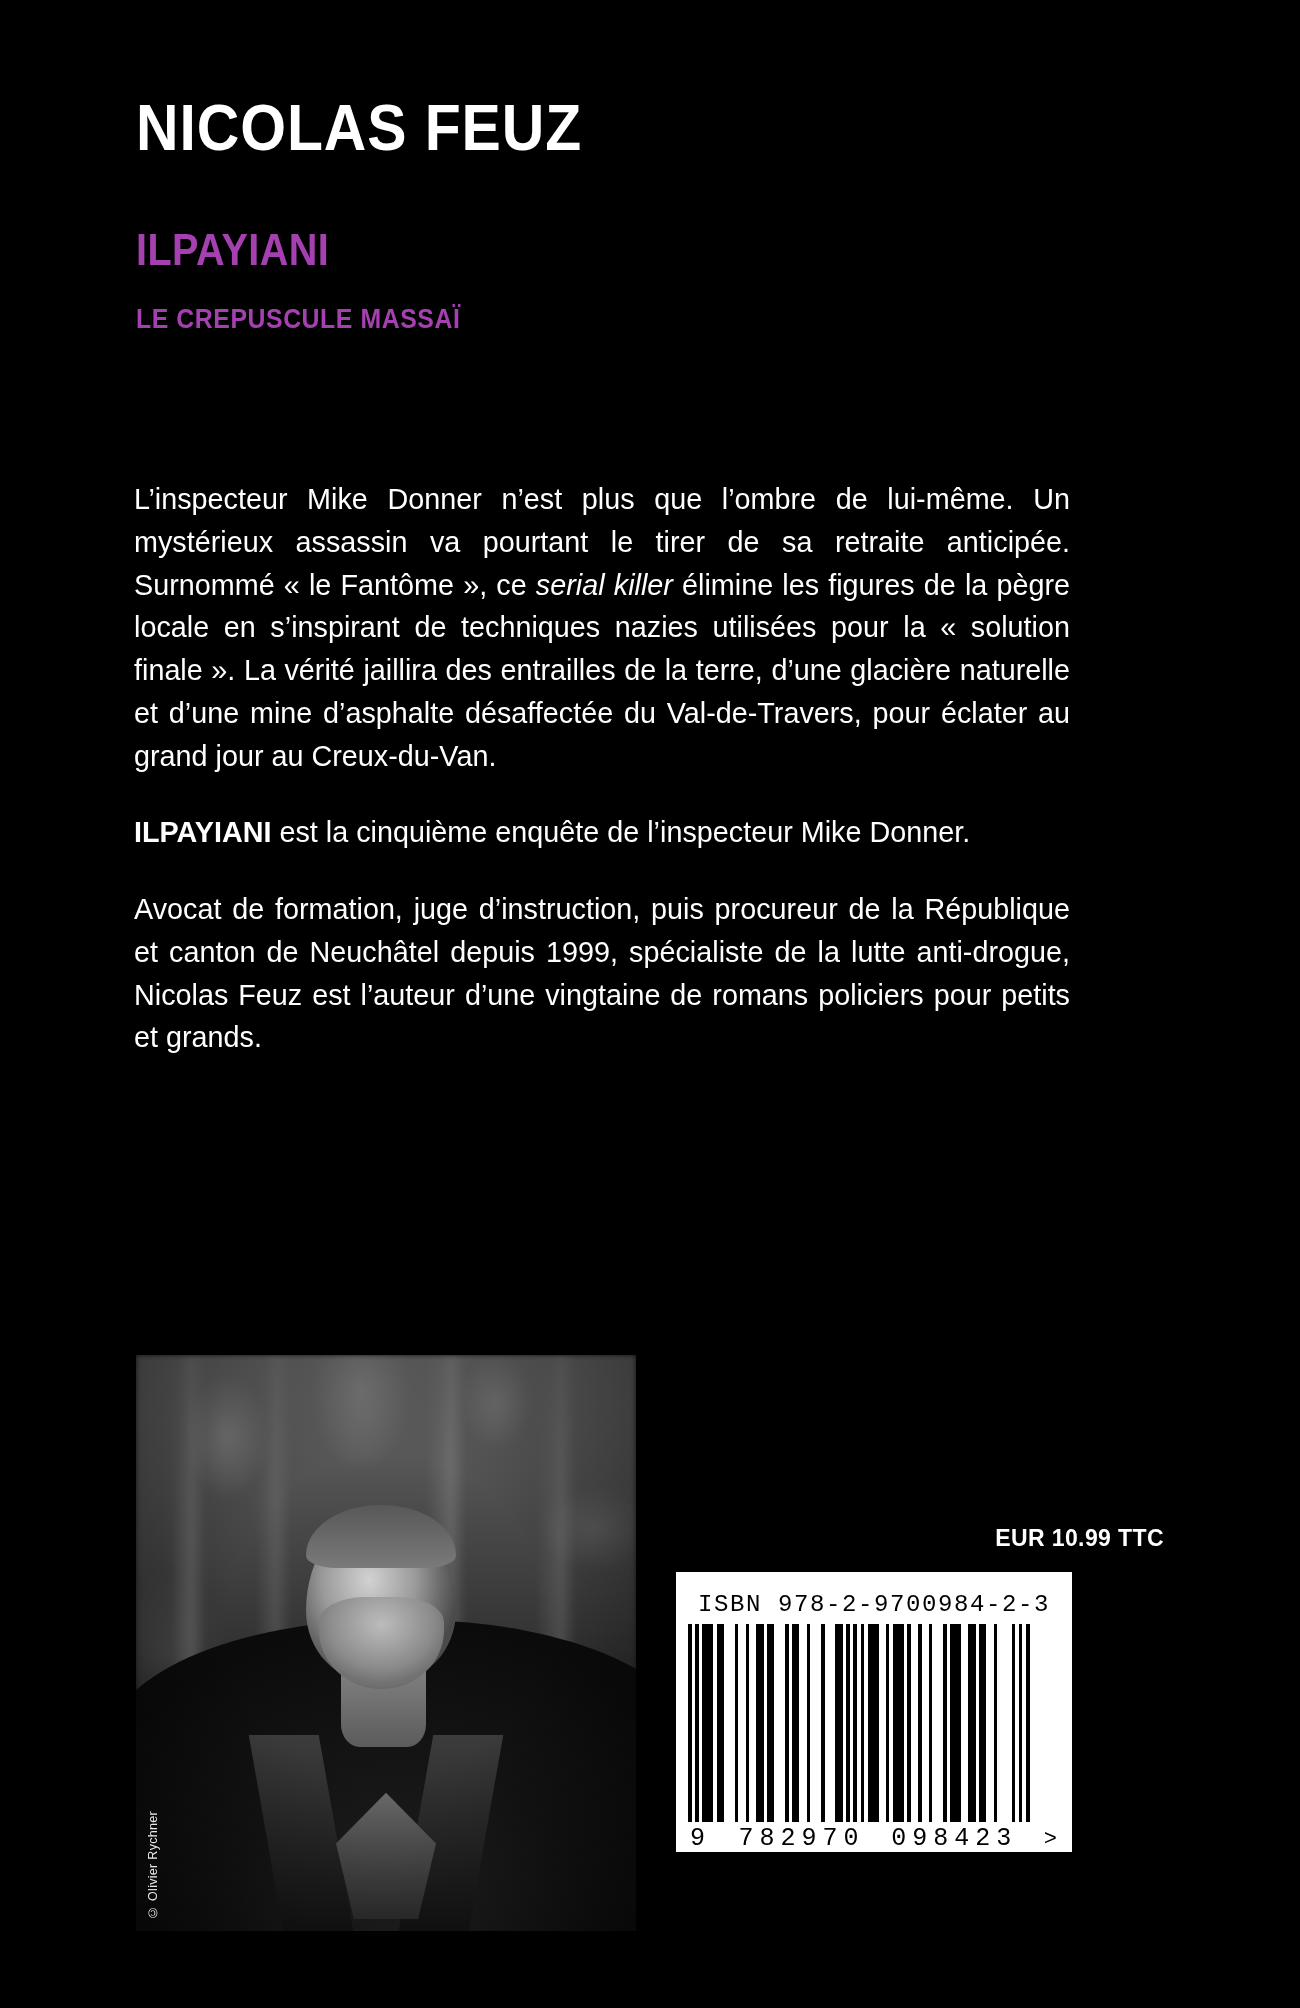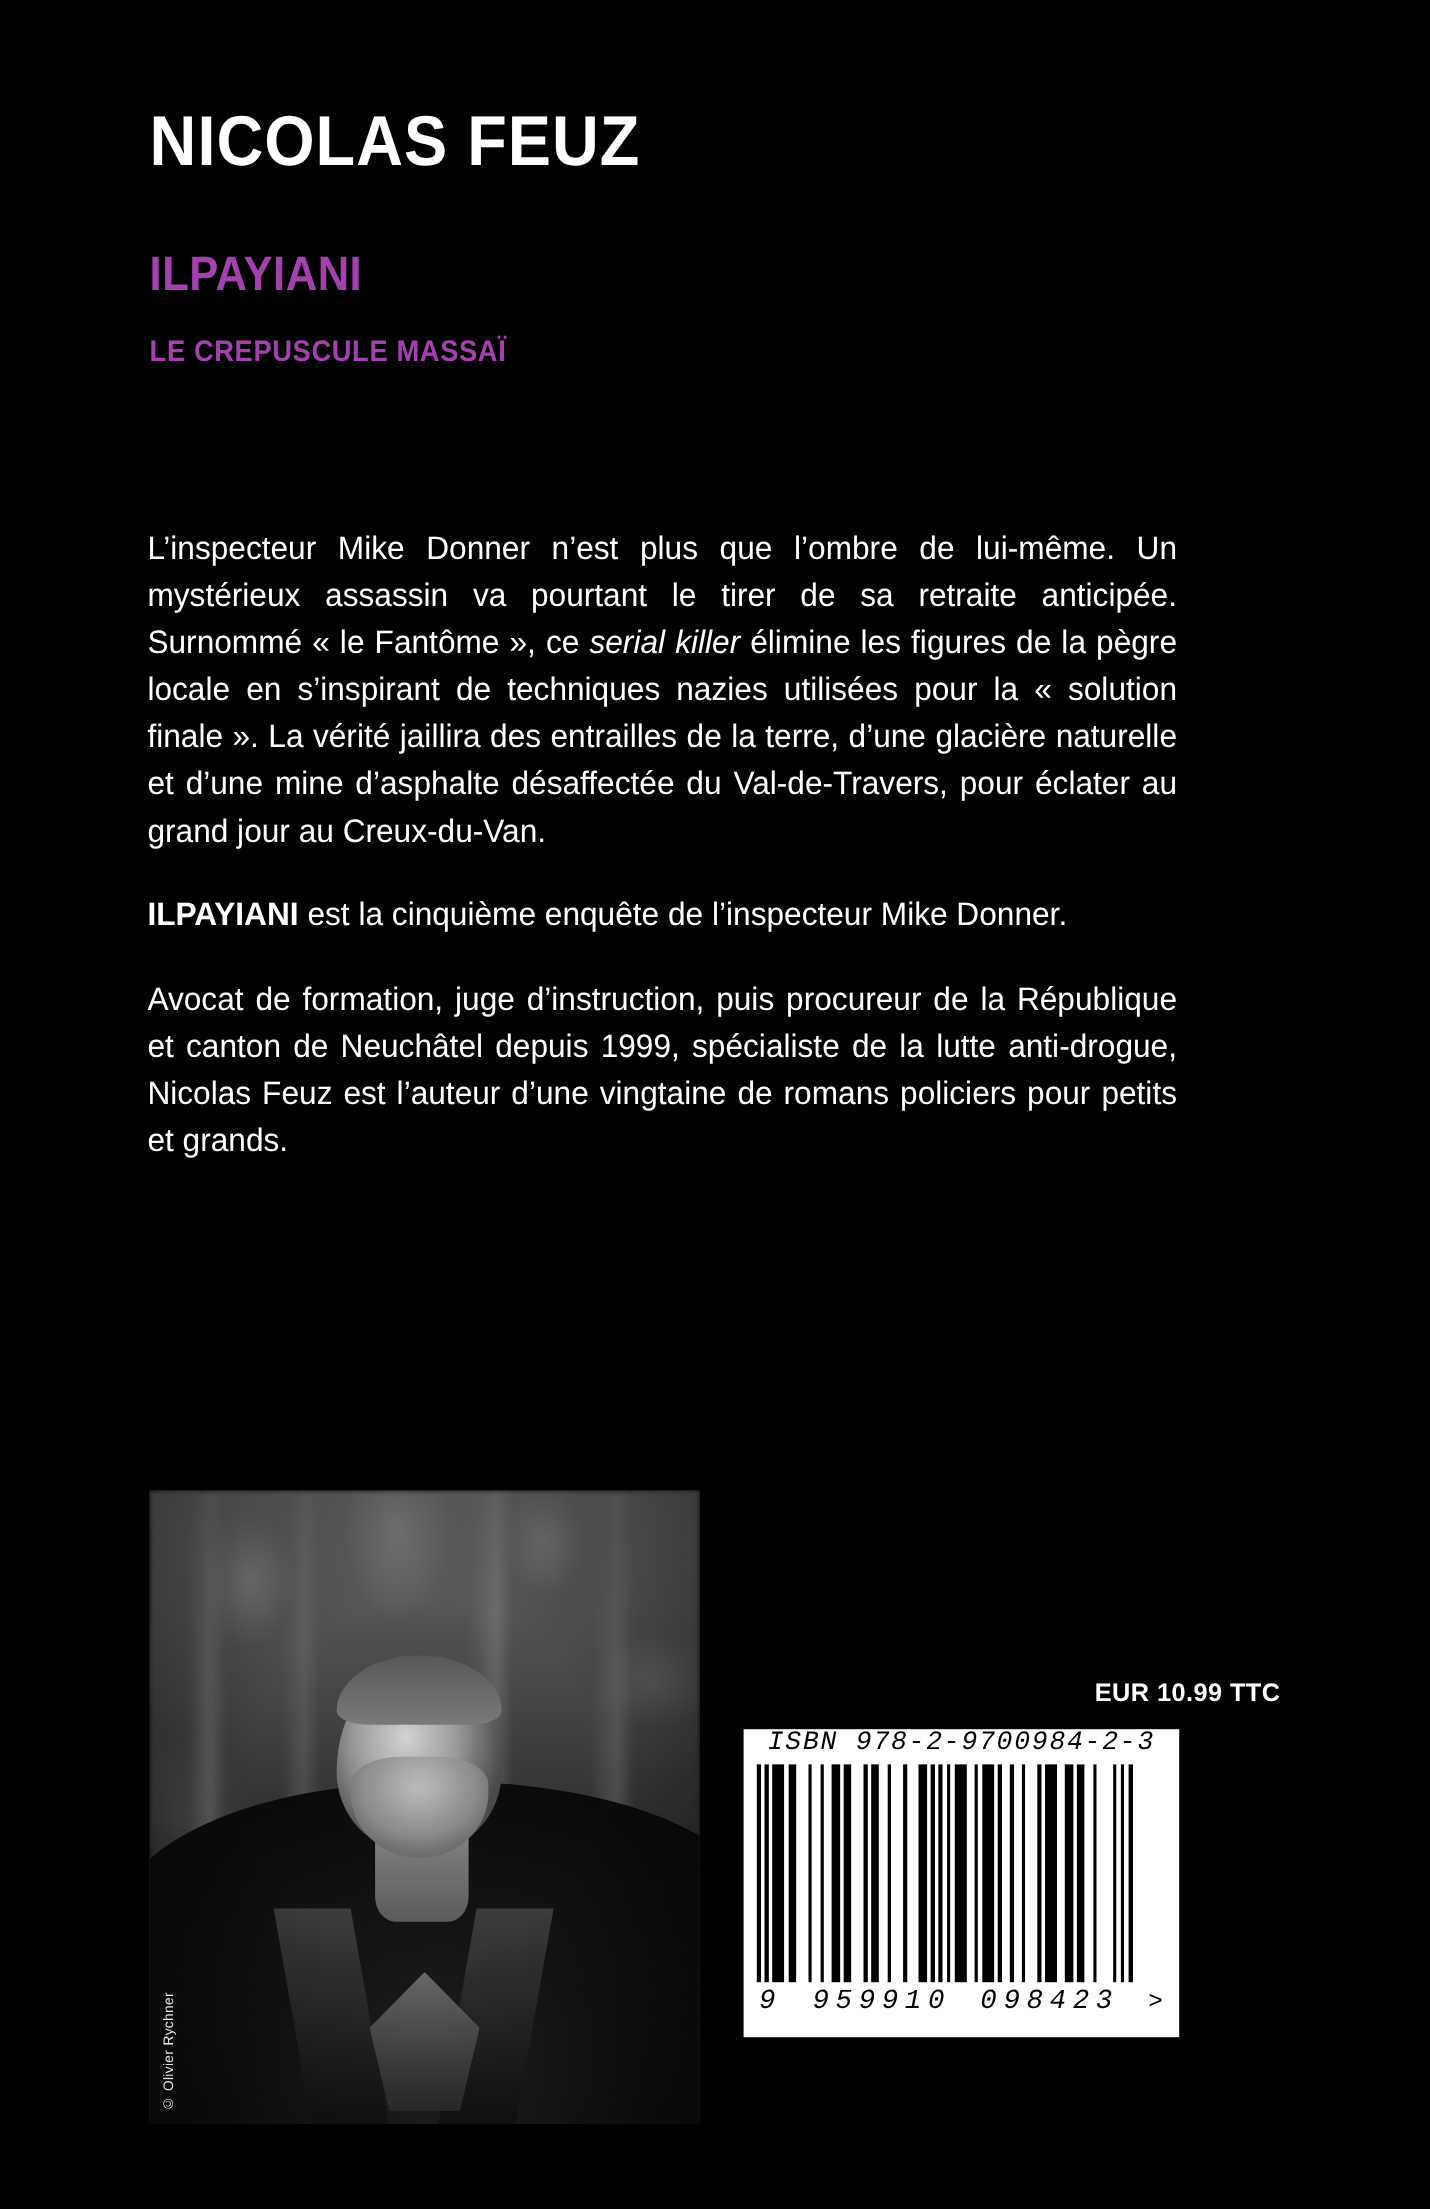--- a/index.html
+++ b/index.html
@@ -215,22 +215,21 @@
     margin-top: 29px;
   }
   .barcode-box {
     position: absolute;
     left: 676px;
     top: 1572px;
     width: 396px;
     height: 280px;
     background: #ffffff;
     box-sizing: border-box;
-    padding: 0 12px 6px 12px;
-    font-style: italic;
+    padding: 20px 12px 6px 12px;
   }
   .isbn-text {
     font-family: "Liberation Mono", monospace;
     font-size: 24px;
     color: #000000;
     text-align: center;
     letter-spacing: 1.6px;
     line-height: 1.1;
     white-space: nowrap;
   }
@@ -347,19 +346,19 @@
         <span style="width: 3.6px;"></span>
         <span class="w" style="width: 14.4px;"></span>
         <span style="width: 3.6px;"></span>
         <span class="w" style="width: 3.6px;"></span>
         <span style="width: 3.6px;"></span>
         <span class="w" style="width: 3.6px;"></span>
         <span style="width: 3.6px;"></span>
       </div>
     <div class="barcode-digits">
       <span class="lead">9</span>
-      <span class="mid">959910</span>
+      <span class="mid">782970</span>
       <span class="mid">098423</span>
       <span class="gt">&gt;</span>
     </div>
   </div>
 
 </div>
 
 </body></html>

